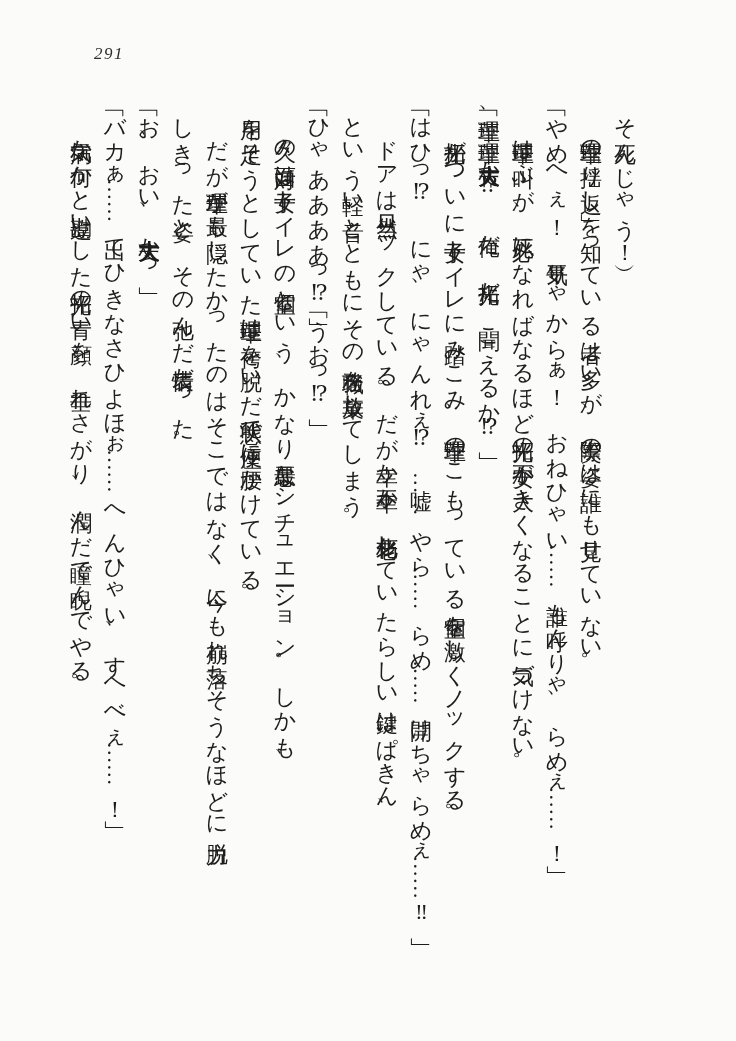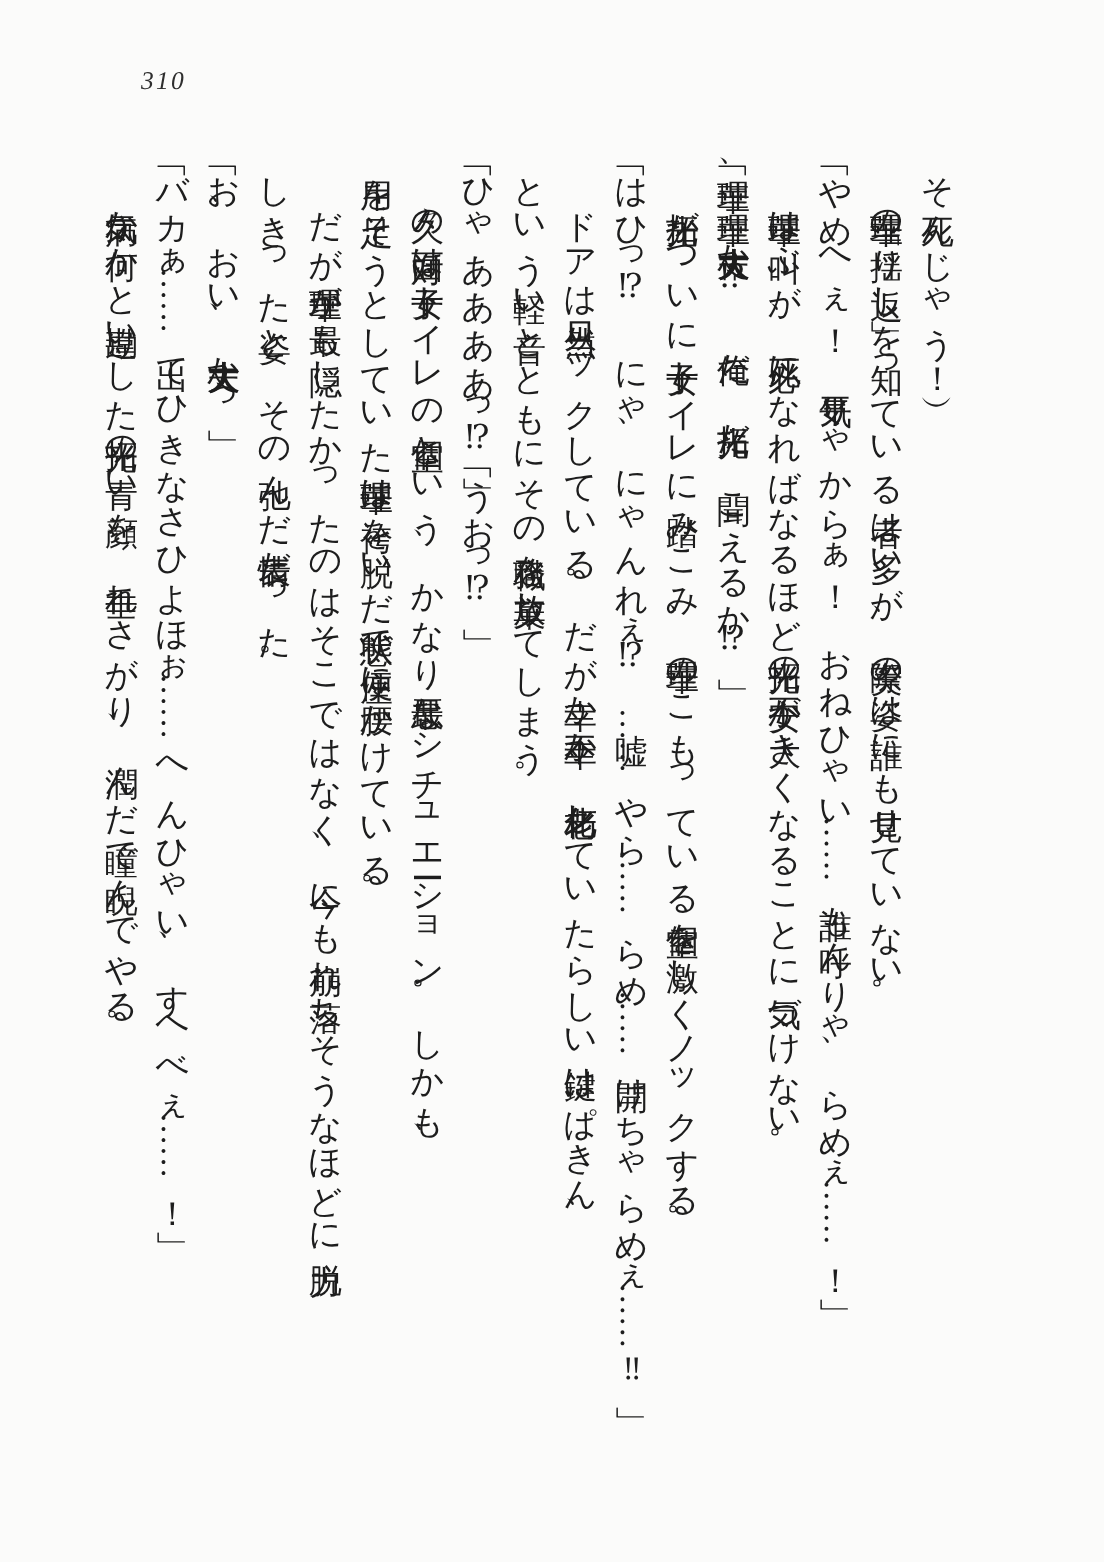--- a/index.html
+++ b/index.html
@@ -42,21 +42,21 @@
     margin: 0;
     padding: 0;
     white-space: nowrap;
   }
 </style>
 </head>
 <body>
 
 <div class="page">
 
-  <div class="page-number">310</div>
+  <div class="page-number">291</div>
 
   <div class="text-block">
     <p class="line">そ死んじゃう！）</p>
     <p class="line">　理華の「揺り返し」を知っている者は多いが、実際の姿は誰にも見せていない。</p>
     <p class="line">「やめへぇ！　平気りゃからぁ！　おねひゃい……誰も呼んりゃ、らめぇ……！」</p>
     <p class="line">　理華は叫ぶが、必死になればなるほど拓光の不安が大きくなることに気づけない。</p>
     <p class="line">「理華、理華、大丈夫か⁉　俺だ、拓光だ、聞こえるか⁉」</p>
     <p class="line">　拓光がついに女子トイレに踏みこみ、理華のこもっている個室を激しくノックする。</p>
     <p class="line">「はひっ⁉　にゃ、にゃんれぇ⁉　嘘……やら……らめ……開けちゃらめぇ……‼」</p>
     <p class="line">　ドアは当然ロックしている。だが幸か不幸か、老朽化していたらしい鍵はぱきん、</p>

